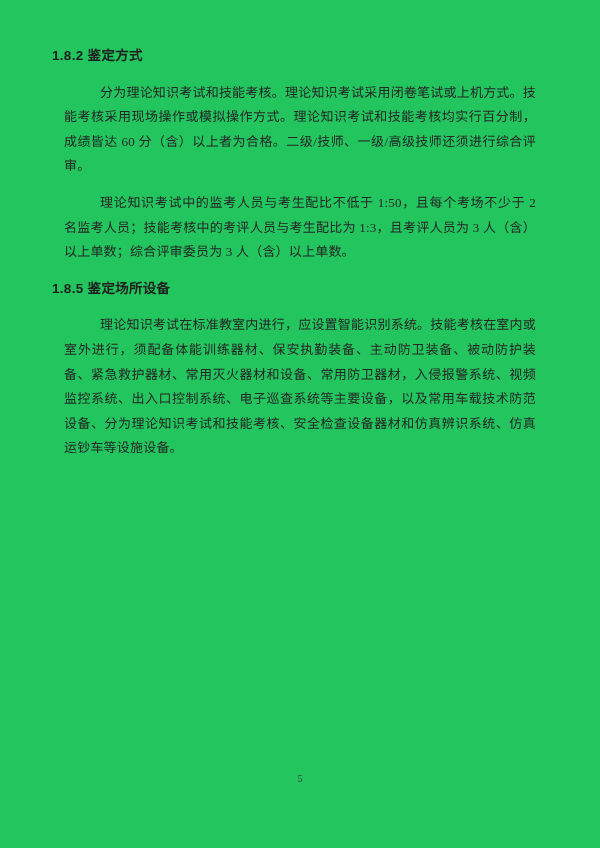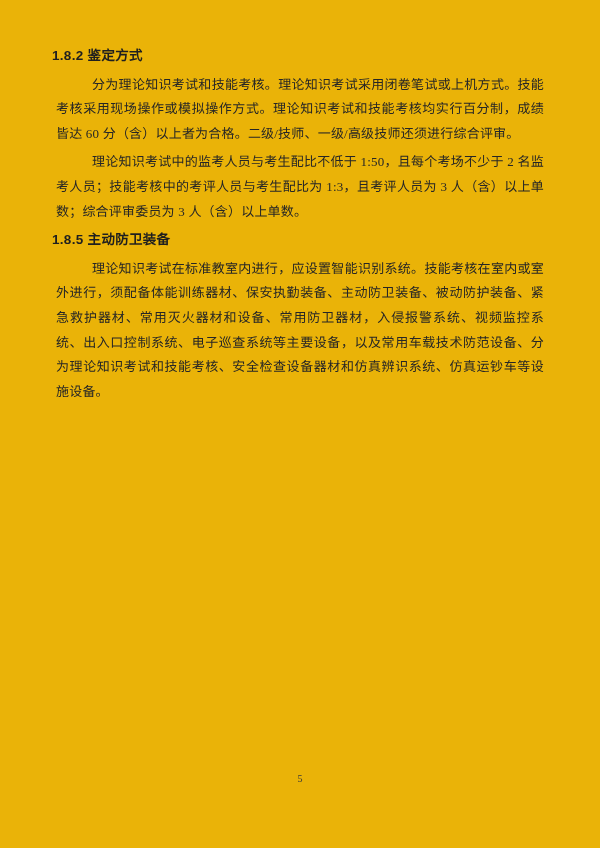--- a/index.html
+++ b/index.html
@@ -4,21 +4,21 @@
 <style>
   html, body {
     margin: 0;
     padding: 0;
     background: #ffffff;
   }
   .page {
     position: relative;
     width: 600px;
     height: 848px;
-    background: #eab308;
+    background: #22c55e;
     overflow: hidden;
     font-family: "Liberation Serif", serif;
     color: #262626;
   }
   .content {
     position: absolute;
     left: 52px;
     top: 44px;
     width: 496px;
     font-size: 13px;
@@ -27,21 +27,21 @@
   .section-heading {
     font-family: "Liberation Sans", sans-serif;
     font-weight: bold;
     font-size: 13.5px;
     line-height: 24.6px;
     margin: 0;
     color: #1f1f1f;
     letter-spacing: 0.3px;
   }
   .section-paragraph {
-    margin: 4px;
+    margin: 12px;
     text-align: justify;
     text-indent: 36px;
     letter-spacing: 0.2px;
   }
   .page-number {
     position: absolute;
     top: 772px;
     left: 0;
     width: 100%;
     text-align: center;
@@ -63,20 +63,20 @@
     </section>
 
     <section>
       <p class="section-paragraph">理论知识考试中的监考人员与考生配比不低于 1:50，且每个考场不少于 2 名监考人员；技能考核中的考评人员与考生配比为 1:3，且考评人员为 3 人（含）以上单数；综合评审委员为 3 人（含）以上单数。</p>
     </section>
 
     <section>
     </section>
 
     <section>
-      <h2 class="section-heading">1.8.5 主动防卫装备</h2>
+      <h2 class="section-heading">1.8.5 鉴定场所设备</h2>
       <p class="section-paragraph">理论知识考试在标准教室内进行，应设置智能识别系统。技能考核在室内或室外进行，须配备体能训练器材、保安执勤装备、主动防卫装备、被动防护装备、紧急救护器材、常用灭火器材和设备、常用防卫器材，入侵报警系统、视频监控系统、出入口控制系统、电子巡查系统等主要设备，以及常用车载技术防范设备、分为理论知识考试和技能考核、安全检查设备器材和仿真辨识系统、仿真运钞车等设施设备。</p>
     </section>
 
   </div>
 
   <div class="page-number">5</div>
 </div>
 
 </body></html>

